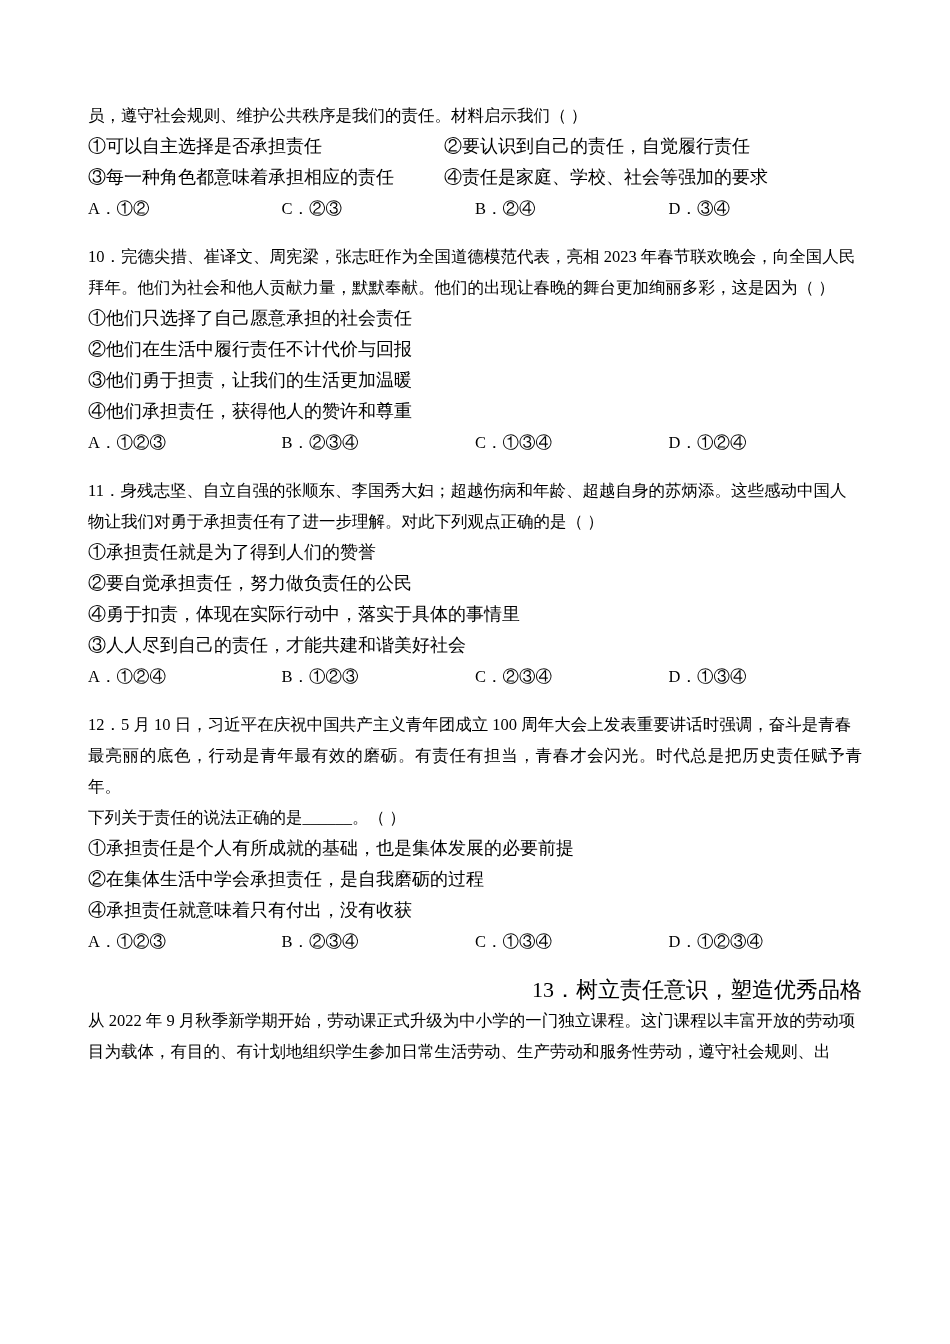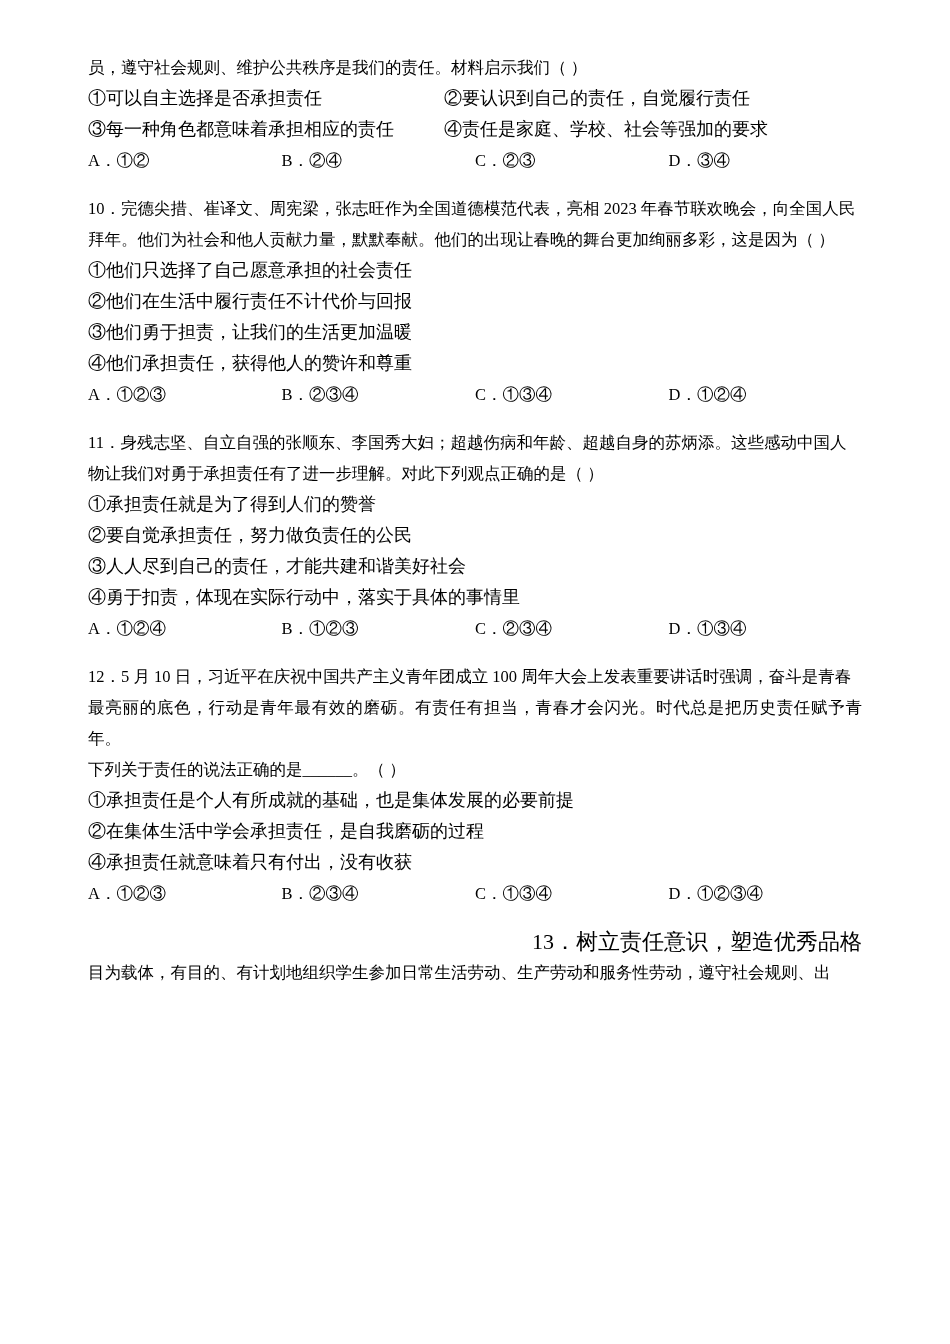--- a/index.html
+++ b/index.html
@@ -10,21 +10,21 @@
   body {
     width: 950px;
     min-height: 1344px;
     font-family: "Liberation Serif", "DejaVu Serif", serif;
     color: #000000;
   }
   .page {
     width: 950px;
     min-height: 1344px;
     box-sizing: border-box;
-    padding: 52px 88px 40px 88px;
+    padding: 100px 88px 40px 88px;
     position: relative;
   }
   .q-block {
     margin-bottom: 17px;
   }
   .stem {
     font-size: 16.5px;
     line-height: 31px;
     text-align: justify;
   }
@@ -67,22 +67,22 @@
     <div class="two-col">
       <div class="c1 sub-opt">①可以自主选择是否承担责任</div>
       <div class="c2 sub-opt">②要认识到自己的责任，自觉履行责任</div>
     </div>
     <div class="two-col">
       <div class="c1 sub-opt">③每一种角色都意味着承担相应的责任</div>
       <div class="c2 sub-opt">④责任是家庭、学校、社会等强加的要求</div>
     </div>
     <div class="opt-row">
       <div class="opt">A．①②</div>
+      <div class="opt">C．②③</div>
       <div class="opt">B．②④</div>
-      <div class="opt">C．②③</div>
       <div class="opt">D．③④</div>
     </div>
   </div>
 
   <div class="q-block">
     <div class="stem">10．完德尖措、崔译文、周宪梁，张志旺作为全国道德模范代表，亮相 2023 年春节联欢晚会，向全国人民</div>
     <div class="stem">拜年。他们为社会和他人贡献力量，默默奉献。他们的出现让春晚的舞台更加绚丽多彩，这是因为（    ）</div>
     <div class="sub-opt">①他们只选择了自己愿意承担的社会责任</div>
     <div class="sub-opt">②他们在生活中履行责任不计代价与回报</div>
     <div class="sub-opt">③他们勇于担责，让我们的生活更加温暖</div>
@@ -93,22 +93,22 @@
       <div class="opt">C．①③④</div>
       <div class="opt">D．①②④</div>
     </div>
   </div>
 
   <div class="q-block">
     <div class="stem">11．身残志坚、自立自强的张顺东、李国秀大妇；超越伤病和年龄、超越自身的苏炳添。这些感动中国人</div>
     <div class="stem">物让我们对勇于承担责任有了进一步理解。对此下列观点正确的是（    ）</div>
     <div class="sub-opt">①承担责任就是为了得到人们的赞誉</div>
     <div class="sub-opt">②要自觉承担责任，努力做负责任的公民</div>
+    <div class="sub-opt">④勇于扣责，体现在实际行动中，落实于具体的事情里</div>
     <div class="sub-opt">③人人尽到自己的责任，才能共建和谐美好社会</div>
-    <div class="sub-opt">④勇于扣责，体现在实际行动中，落实于具体的事情里</div>
     <div class="opt-row">
       <div class="opt">A．①②④</div>
       <div class="opt">B．①②③</div>
       <div class="opt">C．②③④</div>
       <div class="opt">D．①③④</div>
     </div>
   </div>
 
   <div class="q-block">
     <div class="stem">12．5 月 10 日，习近平在庆祝中国共产主义青年团成立 100 周年大会上发表重要讲话时强调，奋斗是青春</div>
@@ -120,16 +120,17 @@
     <div class="opt-row">
       <div class="opt">A．①②③</div>
       <div class="opt">B．②③④</div>
       <div class="opt">C．①③④</div>
       <div class="opt">D．①②③④</div>
     </div>
   </div>
 
   <div class="q-block">
     <div class="heading">13．树立责任意识，塑造优秀品格</div>
+    <div class="stem">从 2022 年 9 月秋季新学期开始，劳动课正式升级为中小学的一门独立课程。这门课程以丰富开放的劳动项</div>
     <div class="stem">目为载体，有目的、有计划地组织学生参加日常生活劳动、生产劳动和服务性劳动，遵守社会规则、出</div>
   </div>
 
 </div>
 
 </body></html>

